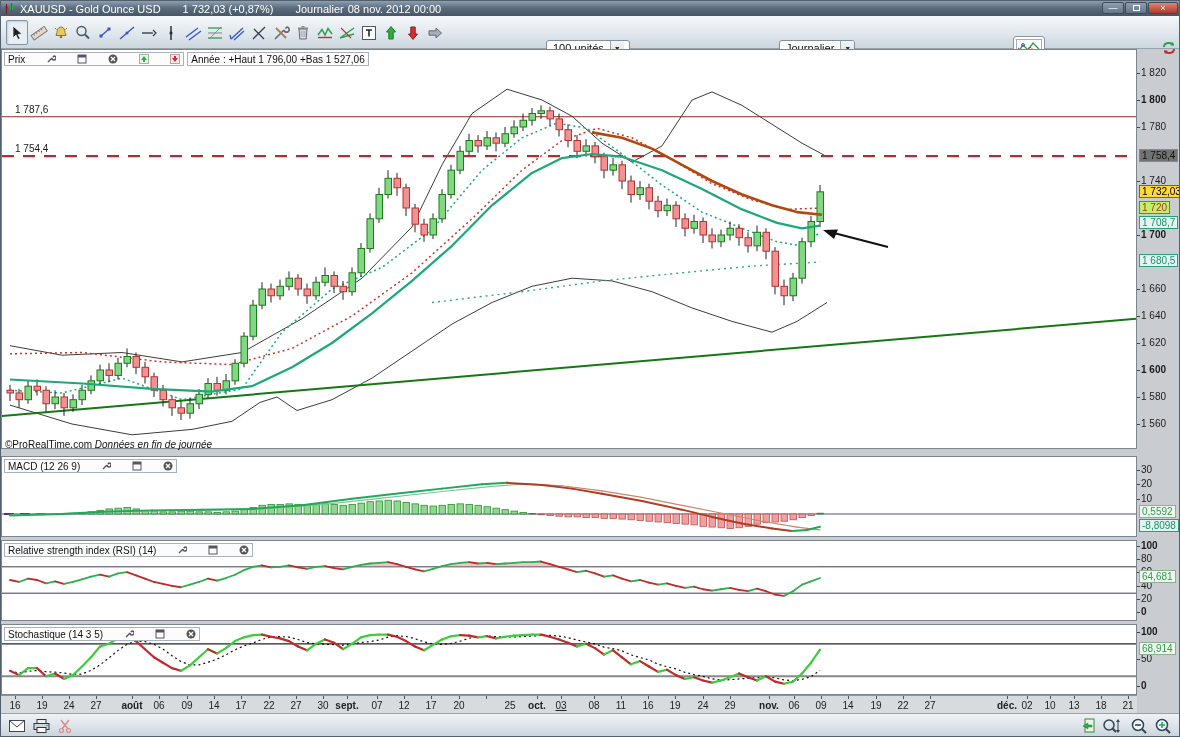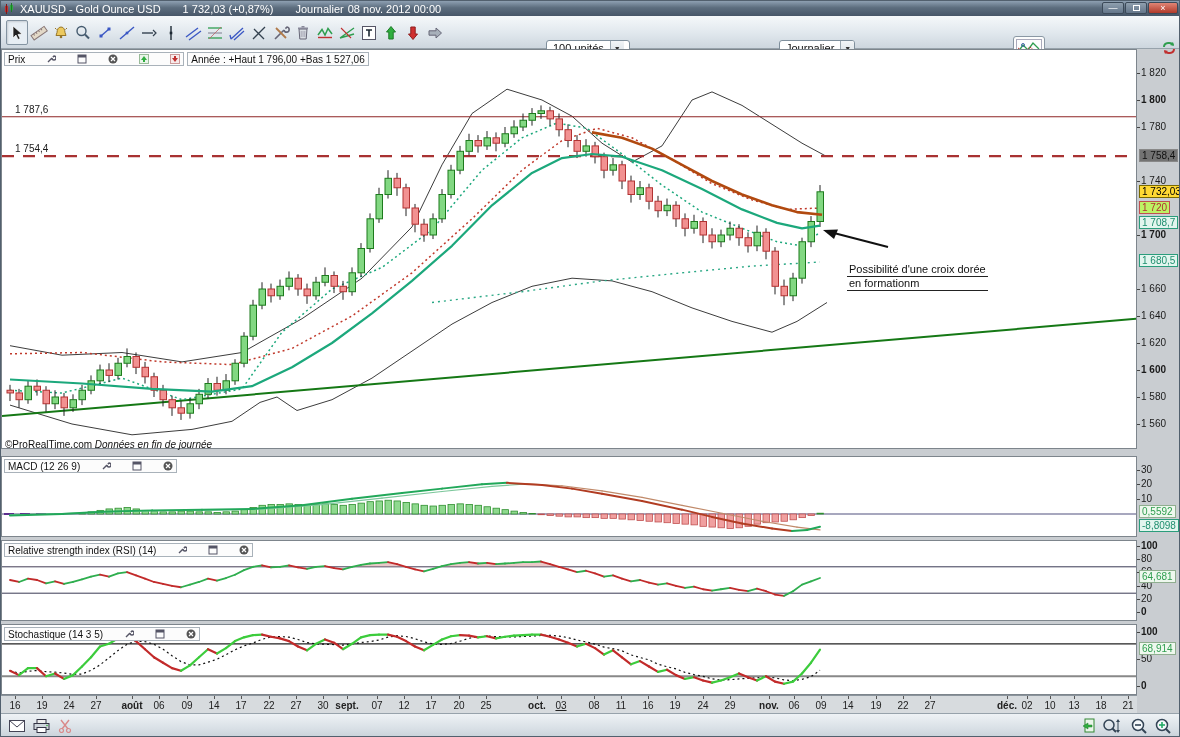--- a/index.html
+++ b/index.html
@@ -476,24 +476,20 @@
         <rect x="797" y="191.75" width="6.5" height="36.45000000000002" fill="#82d882" stroke="#1d7a1d" stroke-width="1"></rect>
         <line x1="809" y1="166.10000000000002" x2="809" y2="197.15" stroke="#222" stroke-width="1"></line>
         <rect x="806" y="171.5" width="6.5" height="20.25" fill="#82d882" stroke="#1d7a1d" stroke-width="1"></rect>
         <line x1="818" y1="135.05" x2="818" y2="176.9" stroke="#222" stroke-width="1"></line>
         <rect x="815" y="141.8" width="6.5" height="29.69999999999999" fill="#82d882" stroke="#1d7a1d" stroke-width="1"></rect>
         <path d="M8.0,329.5 L80.0,333.5 L150.0,338.9 L210.0,341.6 L250.0,336.2 L290.0,317.3 L330.0,293.0 L370.0,263.3 L410.0,230.9 L450.0,195.8 L490.0,155.3 L530.0,122.9 L560.0,108.1 L590.0,104.0 L620.0,106.7 L660.0,120.2 L700.0,139.1 L740.0,159.4 L775.0,172.9 L800.0,178.3 L818.0,175.6" fill="none" stroke="#1ca87c" stroke-width="2.2" stroke-linejoin="round"></path>
         <path d="M590.0,82.4 L620.0,87.8 L650.0,98.6 L680.0,114.8 L710.0,131.0 L740.0,144.5 L770.0,155.3 L795.0,162.1 L820.0,164.8" fill="none" stroke="#b1490f" stroke-width="2.6" stroke-linejoin="round"></path>
         <line x1="886" y1="197" x2="828" y2="182" stroke="#111" stroke-width="2"></line>
         <polygon points="821,180 836,179.5 832,189" fill="#111"></polygon>
       </svg>
-    <div class="annot" style="left:845px;top:213px;">
-      <span>Possibilité d'une croix dorée</span>
-      <span> en formationm</span>
-    </div>
     <div class="copyright">
       <span>©ProRealTime.com</span>
       <span class="it">Données en fin de journée</span>
     </div>
   </div>
 
   <div class="panel" style="top:455px;height:81px;">
     <div class="phead">
         <div class="hbox">
       <span>MACD (12 26 9)</span>
@@ -919,21 +915,21 @@
       <div class="xt b" style="left: 346px;">sept.</div>
       <div class="xtick" style="left: 376px;"></div>
       <div class="xt" style="left: 376px;">07</div>
       <div class="xtick" style="left: 403px;"></div>
       <div class="xt" style="left: 403px;">12</div>
       <div class="xtick" style="left: 430px;"></div>
       <div class="xt" style="left: 430px;">17</div>
       <div class="xtick" style="left: 458px;"></div>
       <div class="xt" style="left: 458px;">20</div>
       <div class="xtick" style="left: 485px;"></div>
-      <div class="xt" style="left: 485px;">25</div>
+      <div class="xt" style="left: 509px;">25</div>
       <div class="xtick" style="left: 536px;"></div>
       <div class="xt b" style="left: 536px;">oct.</div>
       <div class="xtick" style="left: 560px;"></div>
       <div class="xt" style="left: 560px; text-decoration: underline;">03</div>
       <div class="xtick" style="left: 593px;"></div>
       <div class="xt" style="left: 593px;">08</div>
       <div class="xtick" style="left: 620px;"></div>
       <div class="xt" style="left: 620px;">11</div>
       <div class="xtick" style="left: 647px;"></div>
       <div class="xt" style="left: 647px;">16</div>

